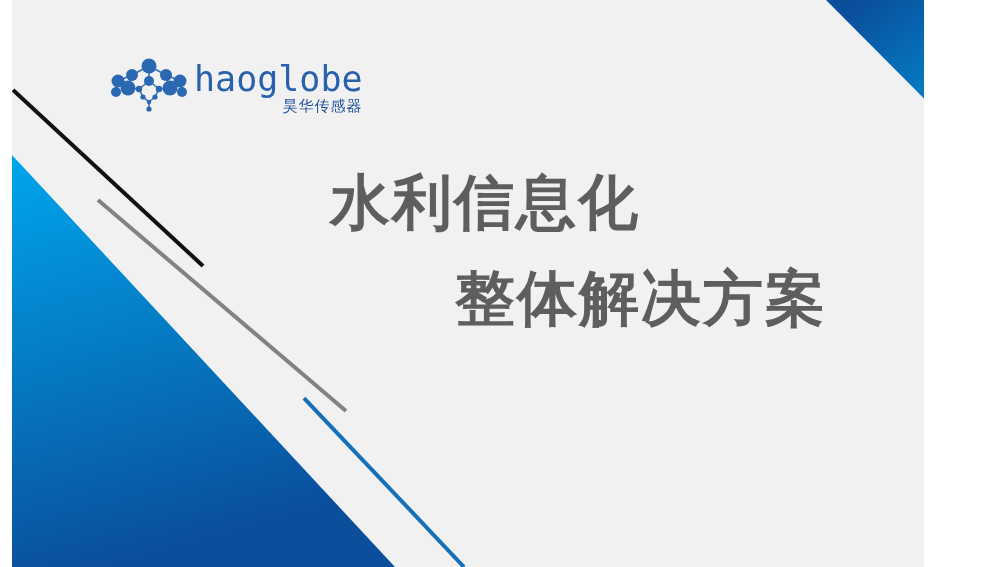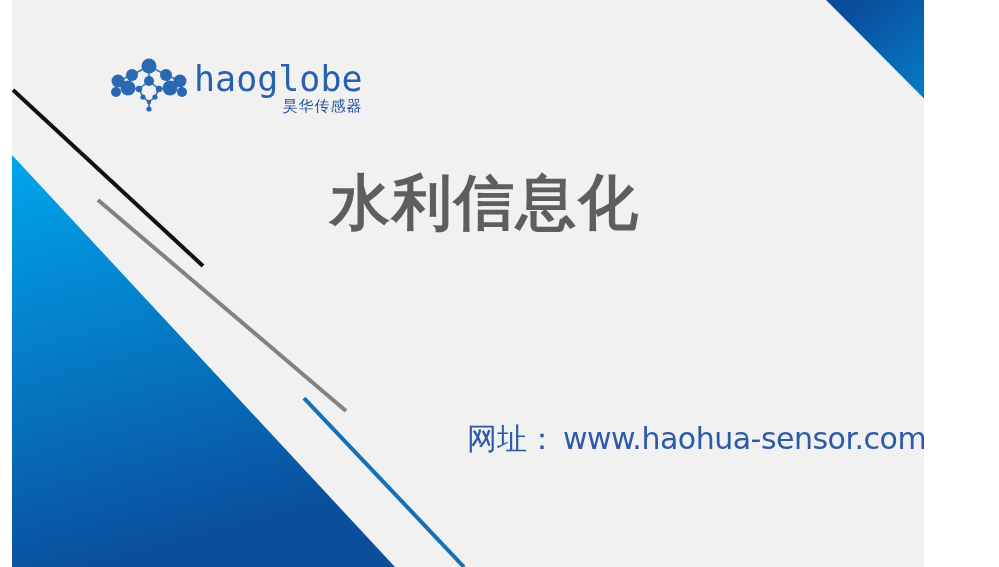--- a/index.html
+++ b/index.html
@@ -177,20 +177,17 @@
       </g>
     </svg>
     <div class="logo-text-wrap">
       <div class="logo-word">haoglobe</div>
       <div class="logo-sub">昊华传感器</div>
     </div>
   </div>
 
   <div class="headline">
     <div class="title-line title-line-1">水利信息化</div>
+    <div class="title-line title-line-2">整体解决方案</div>
   </div>
 
-  <div class="url-line">
-    <span class="url-label">网址：</span>
-    <span class="url-value">www.haohua-sensor.com</span>
-  </div>
 
 </div>
 
 </body></html>

